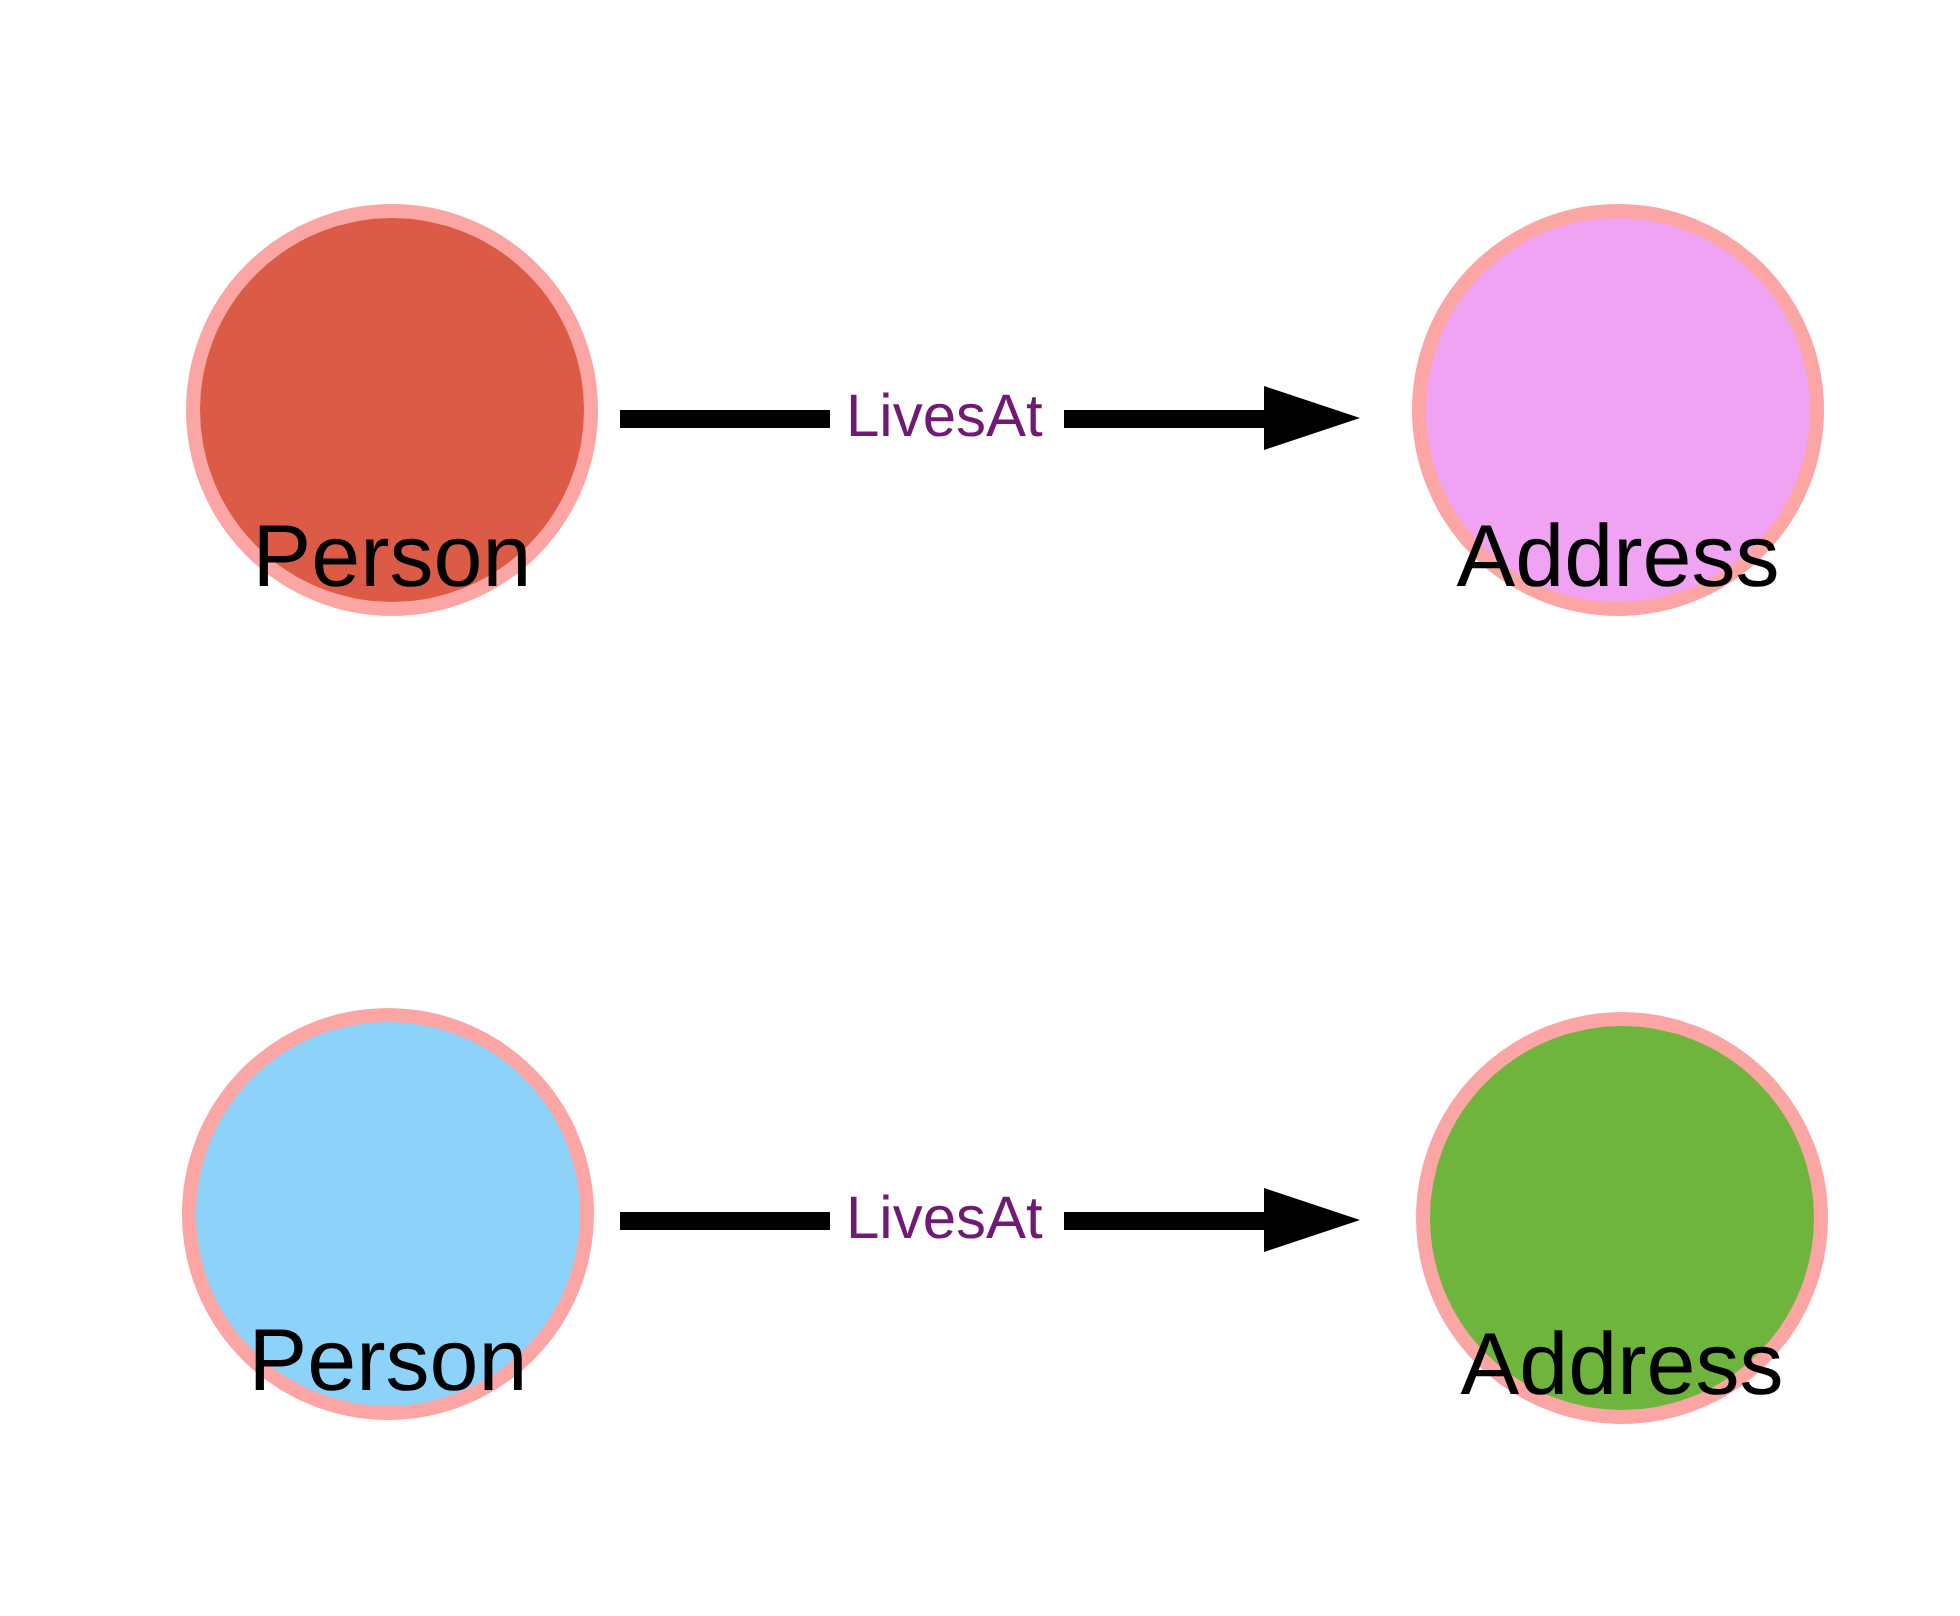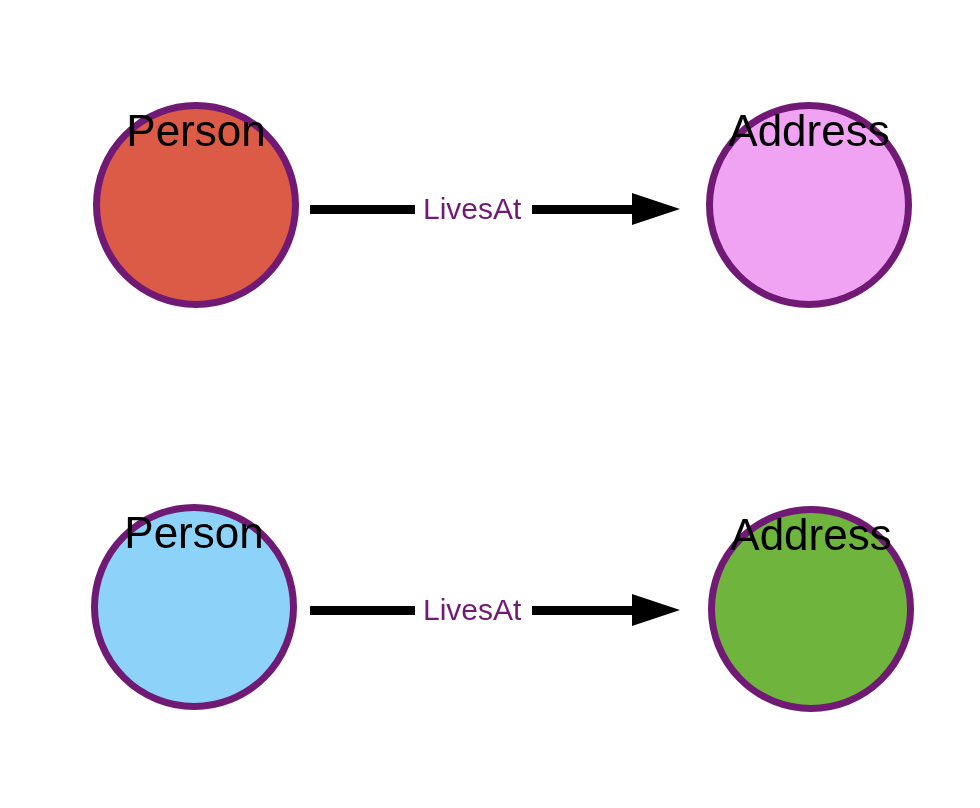--- a/index.html
+++ b/index.html
@@ -11,24 +11,24 @@
     position:relative;
     width:980px;
     height:808px;
     background:#ffffff;
     overflow:hidden;
   }
   .node{
     position:absolute;
     width:192px;
     height:192px;
-    border:7px solid #701a75;
+    border:7px solid #fca5a5;
     border-radius:50%;
     display:flex;
-    align-items:flex-start;
+    align-items:flex-end;
     justify-content:center;
     box-sizing:content-box;
   }
   .node-label{
     font-size:44px;
     color:#000000;
     white-space:nowrap;
     line-height:1;
   }
   

